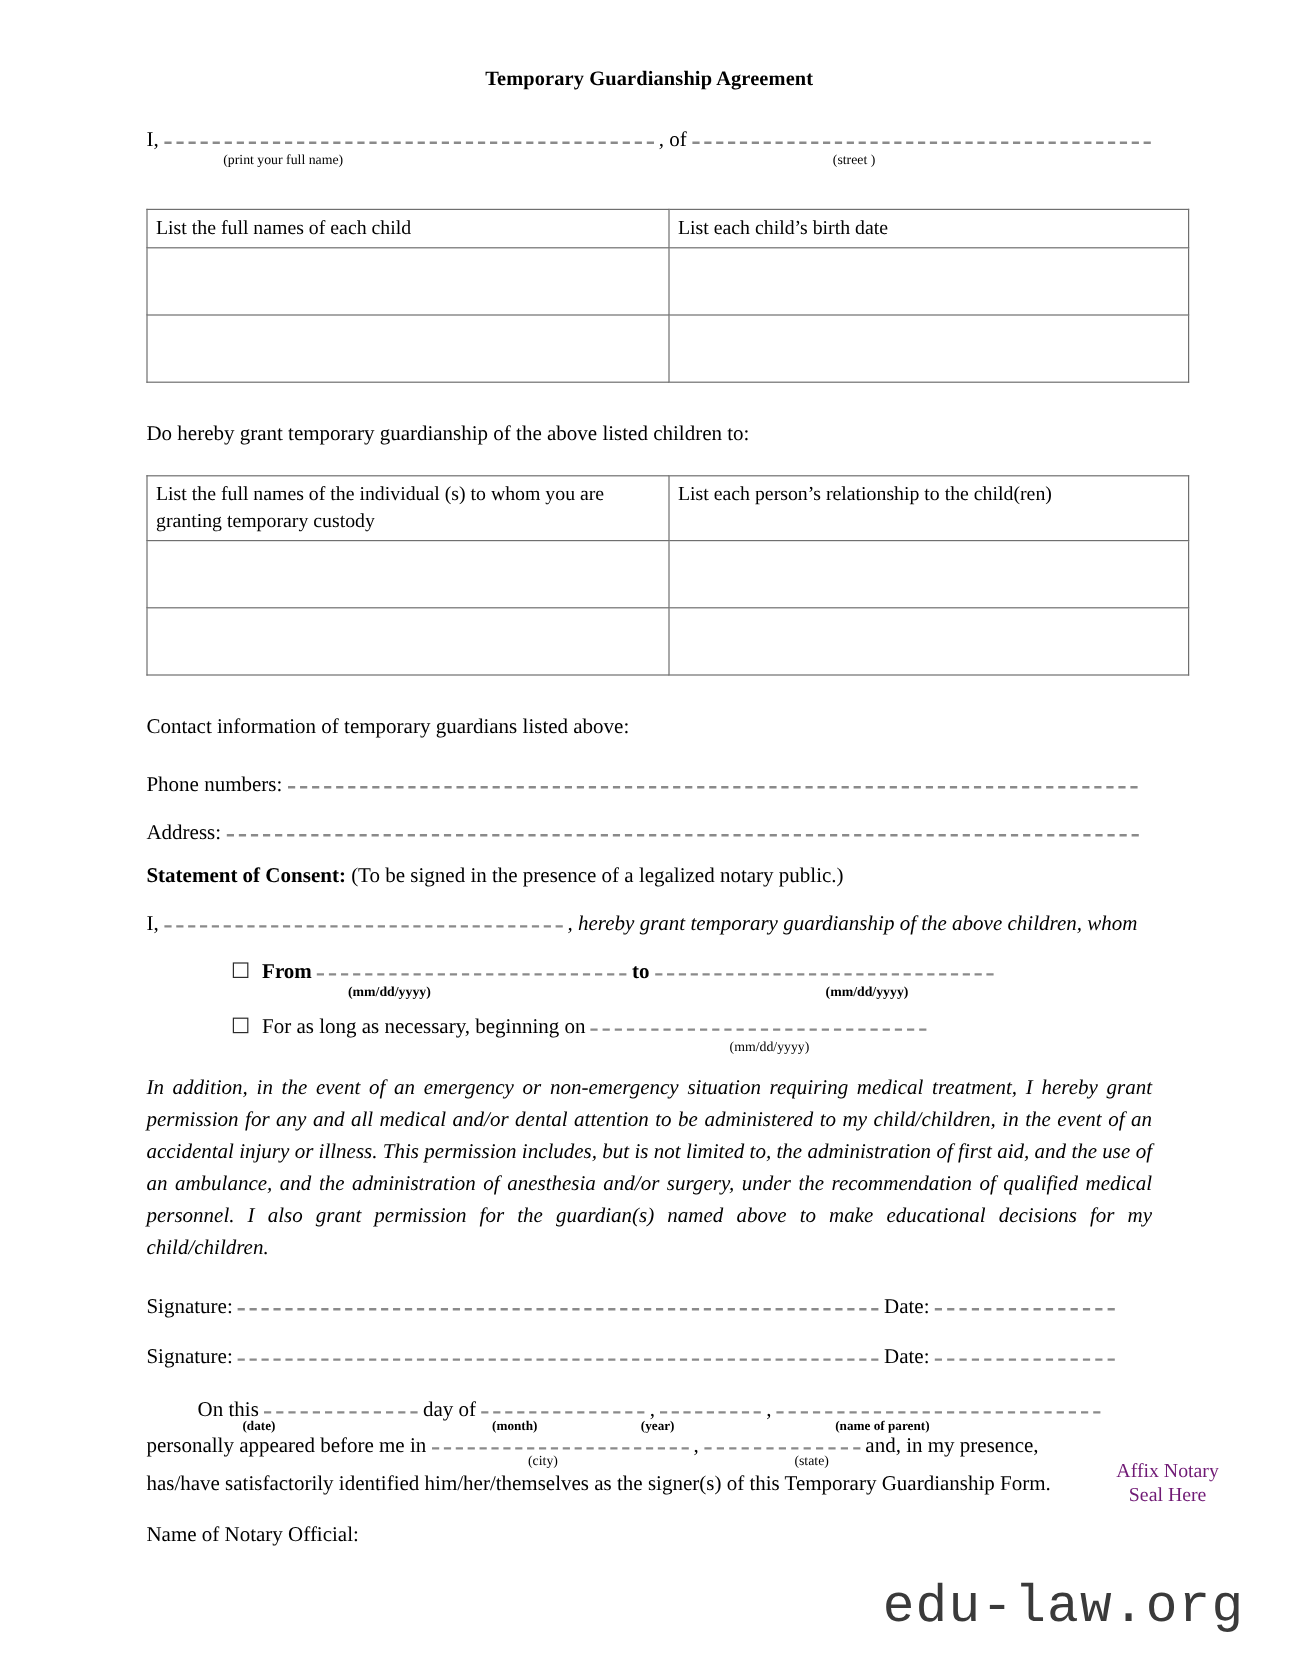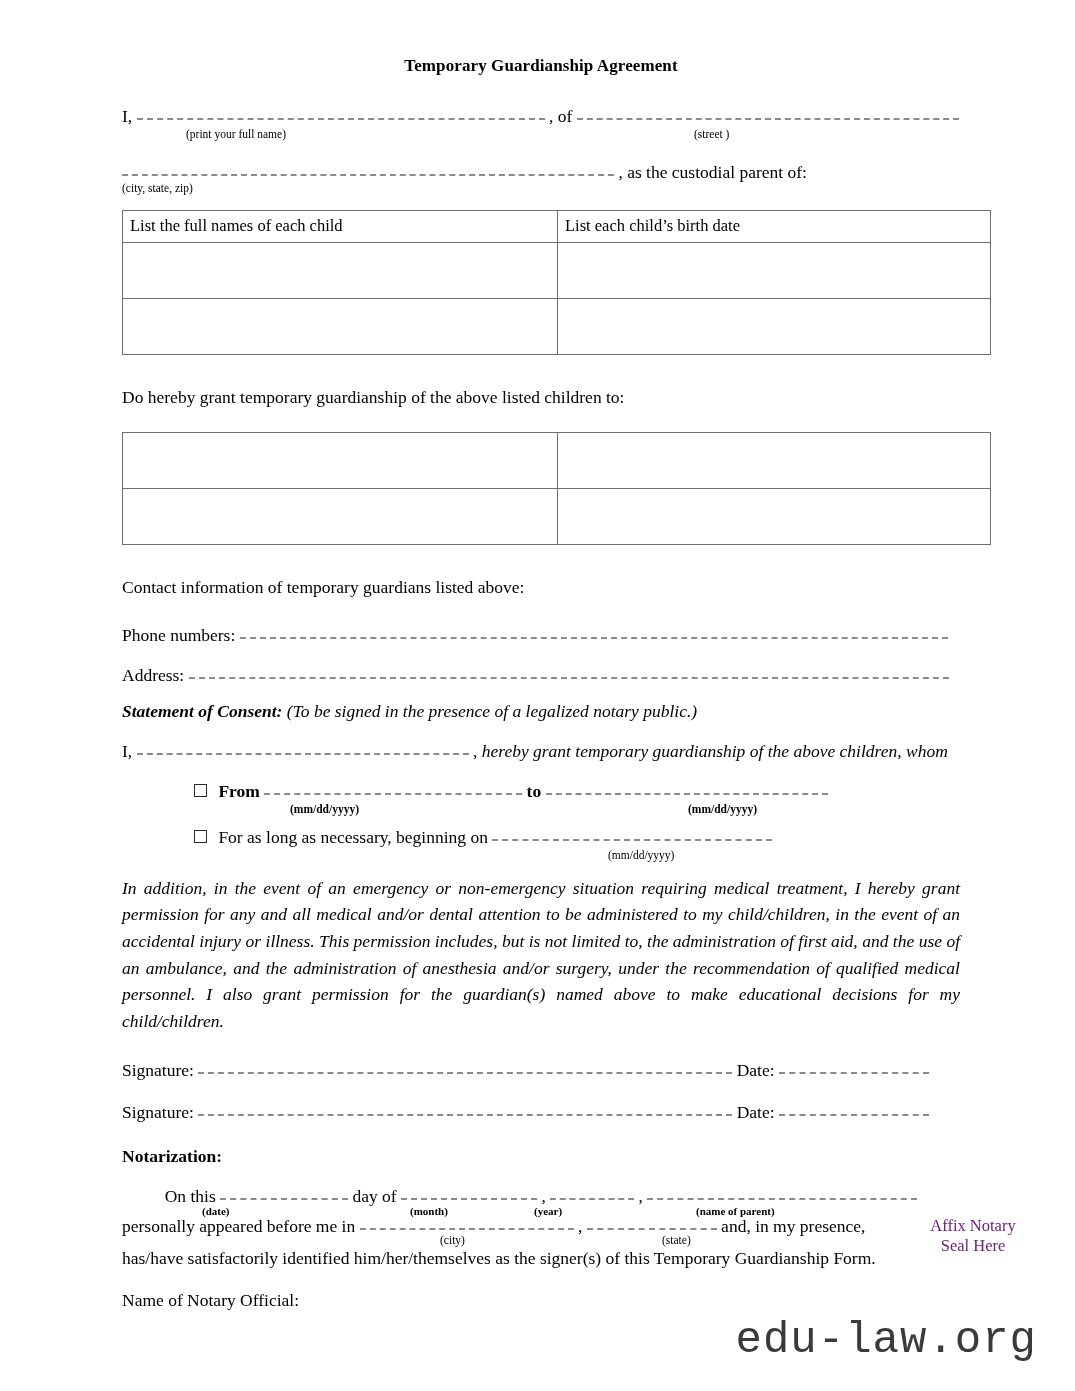--- a/index.html
+++ b/index.html
@@ -132,25 +132,20 @@
       <span>I,</span>
       <span class="blank" style="width:408px;"></span>
       <span>, of</span>
       <span class="blank" style="width:382px;"></span>
       <span class="sublabel" style="left:64px; top:24px;">(print your full name)</span>
       <span class="sublabel" style="left:572px; top:24px;">(street )</span>
     </div>
 
     <div class="sp-md"></div>
 
-    <div class="line" style="height:36px;">
-      <span class="blank" style="width:492px;"></span>
-      <span>, as the custodial parent of:</span>
-      <span class="sublabel" style="left:0px; top:22px;">(city, state, zip)</span>
-    </div>
 
     <div class="sp-sm"></div>
 
     <table class="form-table">
       <tbody>
           <tr>
         <td class="col-a hdr">List the full names of each child</td>
         <td class="col-b hdr">List each child’s birth date</td>
       </tr>
       <tr>
@@ -165,20 +160,24 @@
       </table>
 
     <div class="sp-lg"></div>
 
     <div class="line">Do hereby grant temporary guardianship of the above listed children to:</div>
 
     <div class="sp-md"></div>
 
     <table class="form-table">
       <tbody>
+          <tr>
+        <td class="col-a hdr2">List the full names of the individual (s) to whom you are granting temporary custody</td>
+        <td class="col-b hdr2">List each person’s relationship to the child(ren)</td>
+      </tr>
       <tr>
         <td class="col-a fill"></td>
         <td class="col-b fill"></td>
       </tr>
       <tr>
         <td class="col-a fill"></td>
         <td class="col-b fill"></td>
       </tr>
     </tbody>
       </table>
@@ -192,21 +191,21 @@
     <div class="line" style="height:40px;">
       <span>Phone numbers:</span>
       <span class="blank" style="width:708px;"></span>
     </div>
 
     <div class="line" style="height:36px;">
       <span>Address:</span>
       <span class="blank" style="width:760px;"></span>
     </div>
 
-    <div class="line" style="height:40px;font-style:italic;">
+    <div class="line" style="height:40px;">
       <span class="bold">Statement of Consent:</span>
       <span>(To be signed in the presence of a legalized notary public.)</span>
     </div>
 
     <div class="line" style="height:40px;">
       <span>I,</span>
       <span class="blank" style="width:332px;"></span>
       <span class="ital">, hereby grant temporary guardianship of the above children, whom</span>
     </div>
 
@@ -237,21 +236,20 @@
       <span class="blank" style="width:150px;"></span>
     </div>
 
     <div class="line" style="height:44px;">
       <span>Signature:</span>
       <span class="blank" style="width:534px;"></span>
       <span>Date:</span>
       <span class="blank" style="width:150px;"></span>
     </div>
 
-    <div class="line bold" style="height:40px;">Notarization:</div>
 
     <div class="line" style="height:30px;text-align:center;">
       <span>On this</span>
       <span class="blank" style="width:128px;"></span>
       <span>day of</span>
       <span class="blank" style="width:136px;"></span>
       <span>,</span>
       <span class="blank" style="width:84px;"></span>
       <span>,</span>
       <span class="blank" style="width:270px;"></span>

